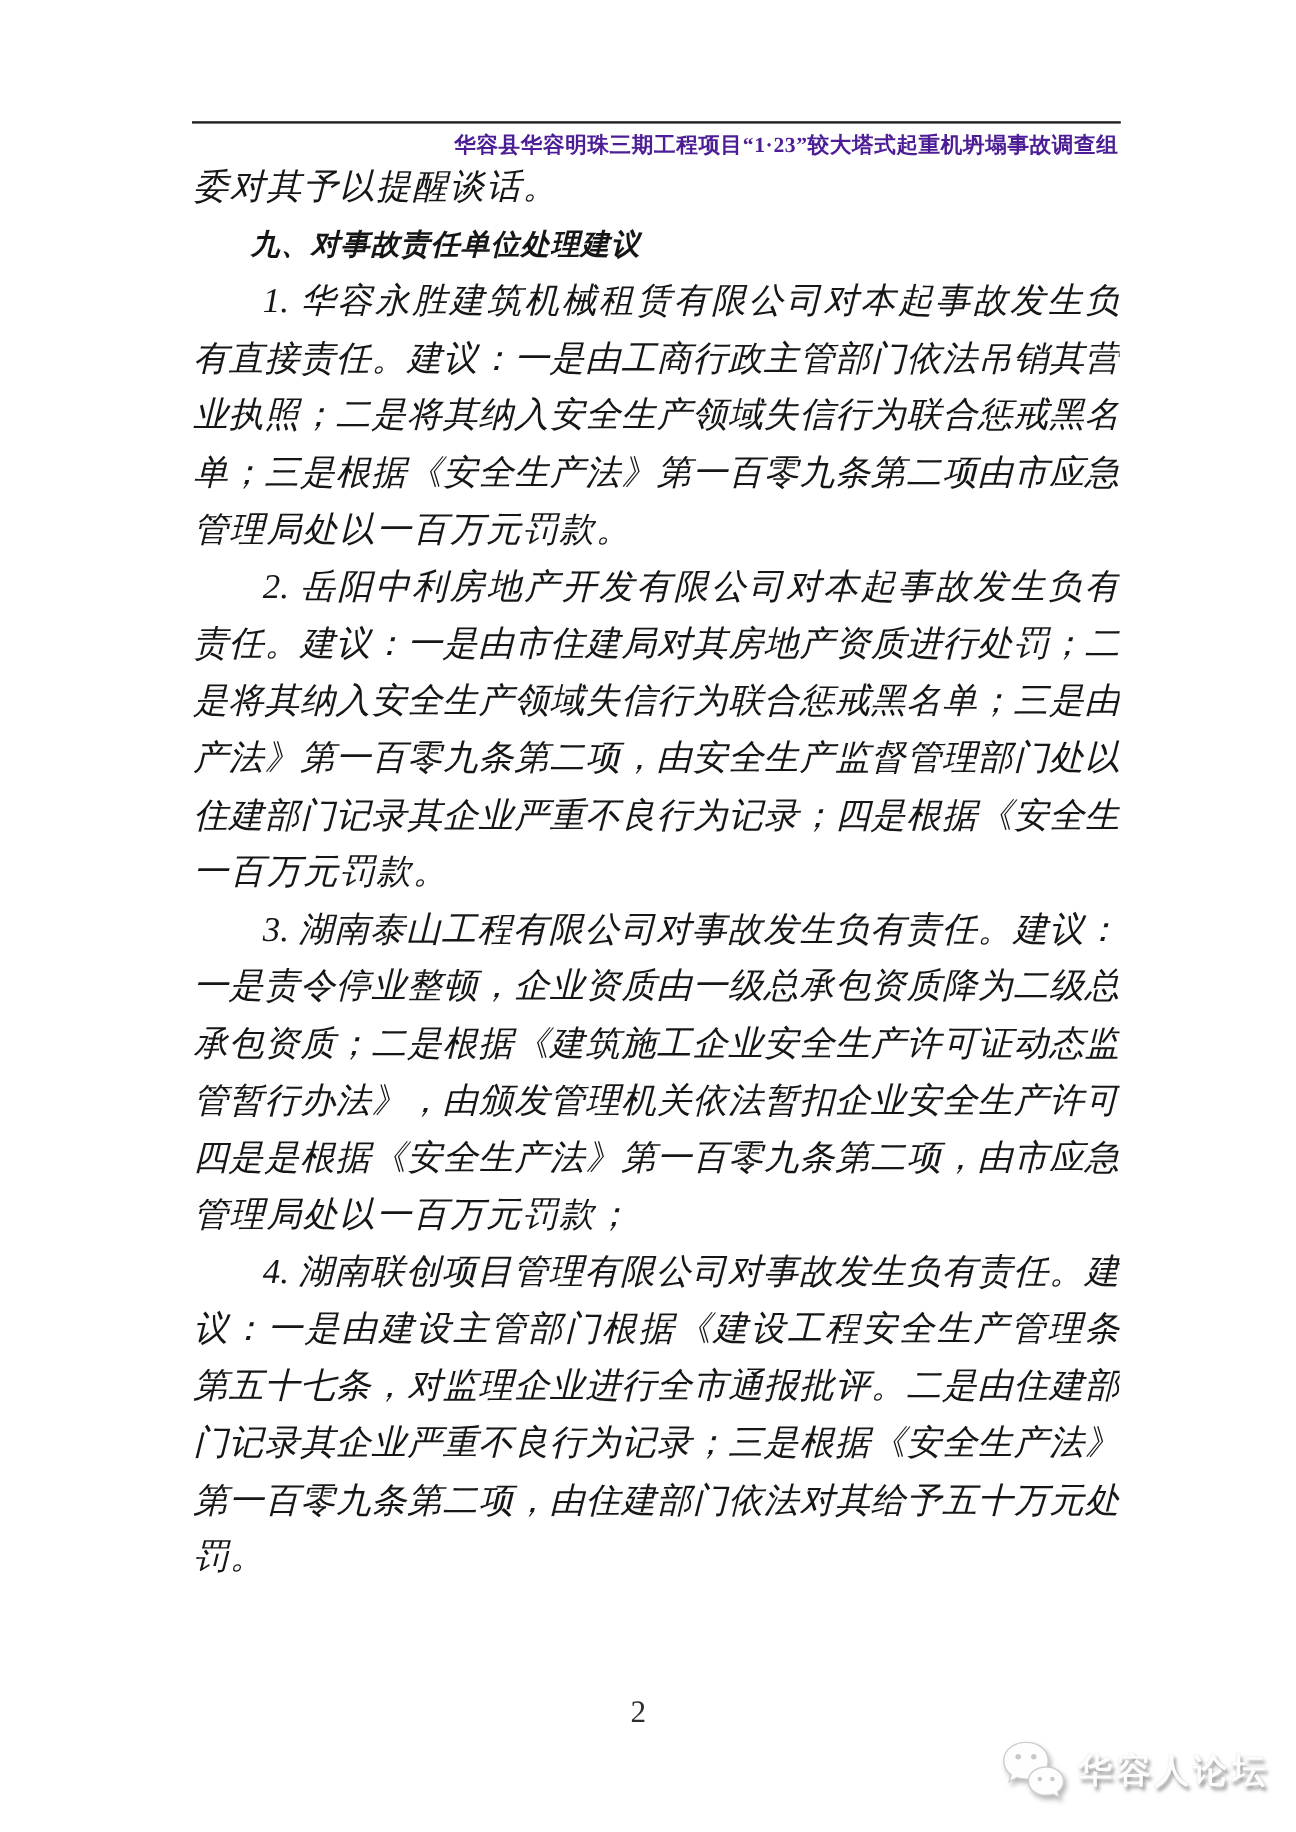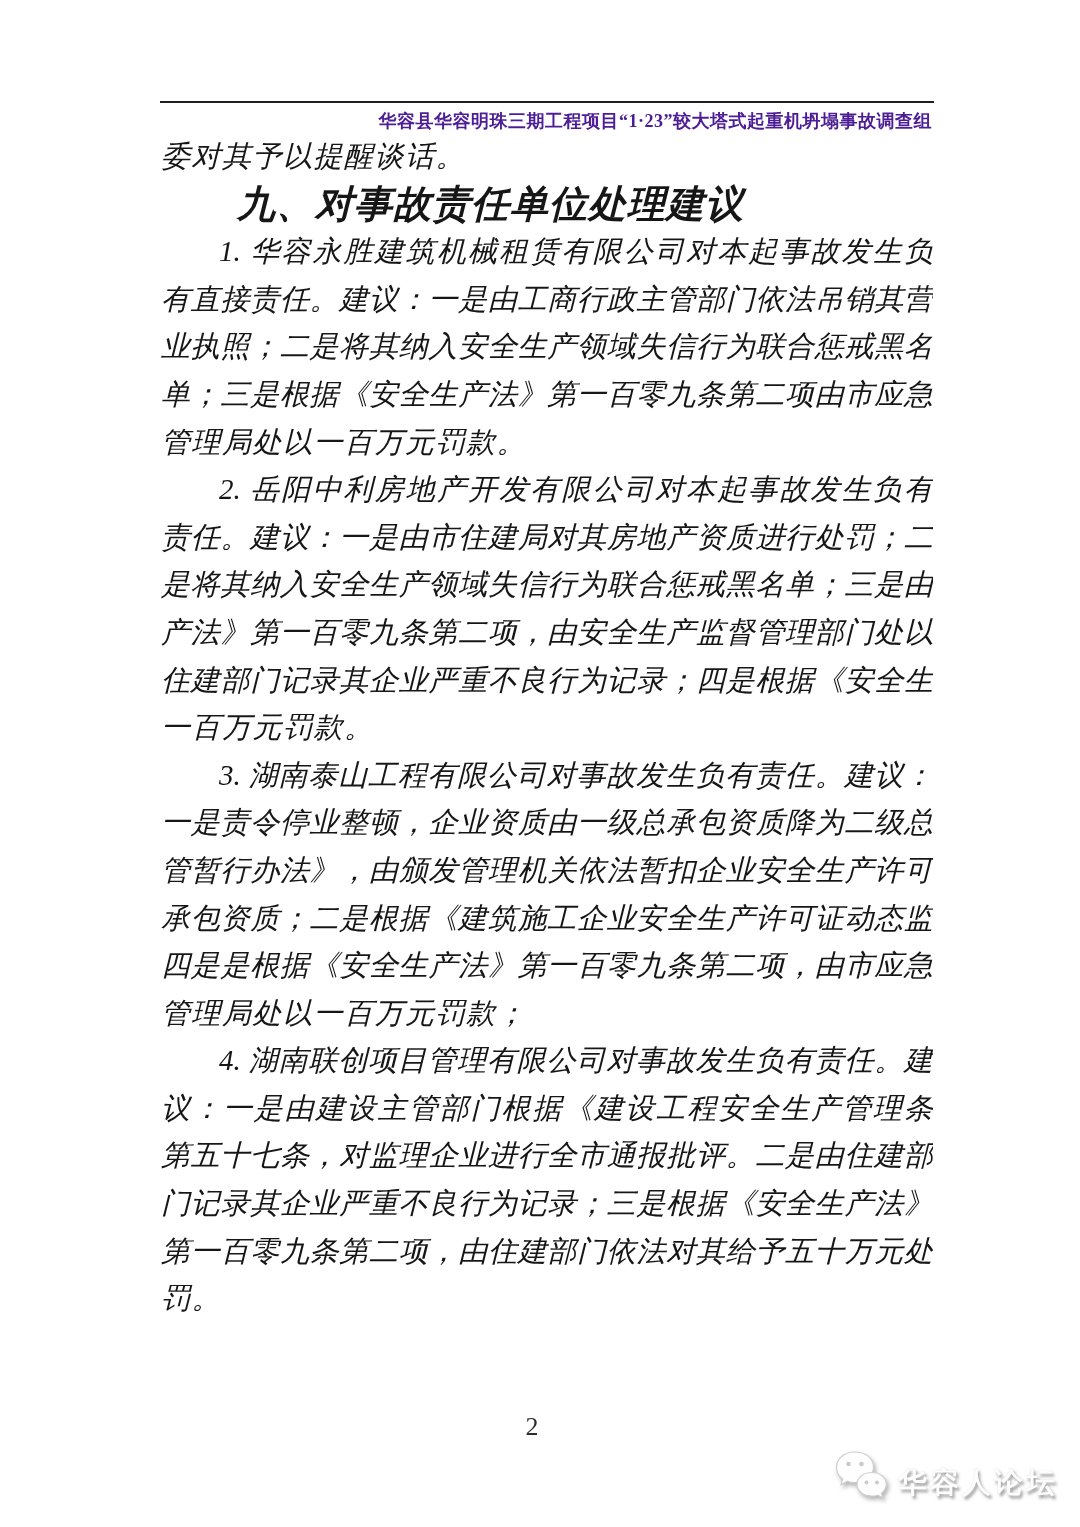--- a/index.html
+++ b/index.html
@@ -62,42 +62,42 @@
     text-align-last: justify;
     text-justify: inter-character;
   }
   .line.role-para-first,
   .line.role-heading {
     text-indent: 2em;
   }
   .line.role-heading {
     font-family: "Liberation Sans", "DejaVu Sans", sans-serif;
     font-weight: 700;
-    font-size: 38px;
+    font-size: 24px;
     letter-spacing: 1px;
   }
 
   
   .page-number {
     position: absolute;
     top: 1412px;
     left: 0;
     width: 1064px;
     text-align: center;
     font-size: 26px;
     color: #2e2e2e;
   }
 
   
   .watermark {
     position: absolute;
     right: 22px;
     bottom: 24px;
     display: flex;
-    align-items: flex-end;
+    align-items: center;
     gap: 8px;
   }
   .watermark svg {
     width: 56px;
     height: 54px;
     filter: drop-shadow(2px 3px 2px rgba(120,120,120,0.55));
   }
   .watermark-text {
     font-family: "Liberation Sans", "DejaVu Sans", sans-serif;
     font-size: 29px;
@@ -127,22 +127,22 @@
       <div class="line role-para-mid">单；三是根据《安全生产法》第一百零九条第二项由市应急</div>
       <div class="line role-para-end">管理局处以一百万元罚款。</div>
       <div class="line role-para-first">2. 岳阳中利房地产开发有限公司对本起事故发生负有</div>
       <div class="line role-para-mid">责任。建议：一是由市住建局对其房地产资质进行处罚；二</div>
       <div class="line role-para-mid">是将其纳入安全生产领域失信行为联合惩戒黑名单；三是由</div>
       <div class="line role-para-mid">产法》第一百零九条第二项，由安全生产监督管理部门处以</div>
       <div class="line role-para-mid">住建部门记录其企业严重不良行为记录；四是根据《安全生</div>
       <div class="line role-para-end">一百万元罚款。</div>
       <div class="line role-para-first">3. 湖南泰山工程有限公司对事故发生负有责任。建议：</div>
       <div class="line role-para-mid">一是责令停业整顿，企业资质由一级总承包资质降为二级总</div>
+      <div class="line role-para-mid">承包资质；二是根据《建筑施工企业安全生产许可证动态监</div>
       <div class="line role-para-mid">管暂行办法》，由颁发管理机关依法暂扣企业安全生产许可</div>
-      <div class="line role-para-mid">承包资质；二是根据《建筑施工企业安全生产许可证动态监</div>
       <div class="line role-para-mid">四是是根据《安全生产法》第一百零九条第二项，由市应急</div>
       <div class="line role-para-end">管理局处以一百万元罚款；</div>
       <div class="line role-para-first">4. 湖南联创项目管理有限公司对事故发生负有责任。建</div>
       <div class="line role-para-mid">议：一是由建设主管部门根据《建设工程安全生产管理条例》</div>
       <div class="line role-para-mid">第五十七条，对监理企业进行全市通报批评。二是由住建部</div>
       <div class="line role-para-mid">门记录其企业严重不良行为记录；三是根据《安全生产法》</div>
       <div class="line role-para-mid">第一百零九条第二项，由住建部门依法对其给予五十万元处</div>
       <div class="line role-para-end">罚。</div>
     </div>
 

